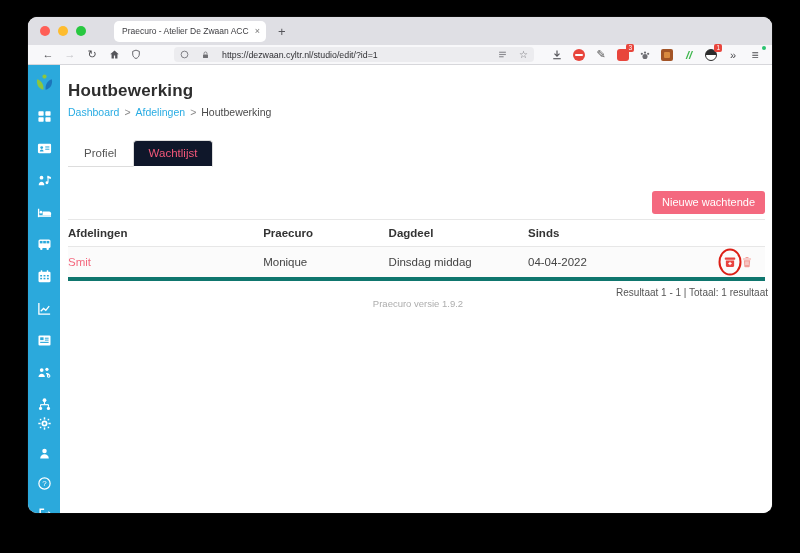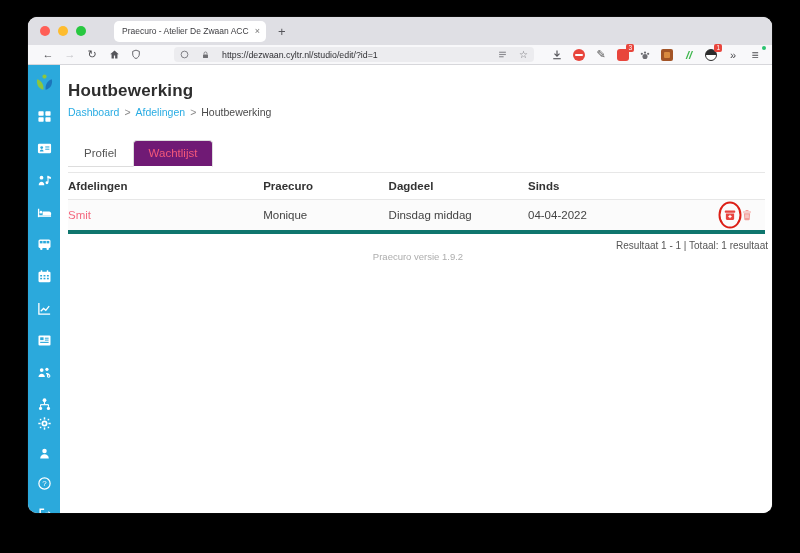--- a/index.html
+++ b/index.html
@@ -52,21 +52,21 @@
   .bottomicons{margin-top:auto;display:flex;flex-direction:column;align-items:center;gap:11px;}
   .si{width:15px;height:15px;fill:#fff;}
   .si .cy{fill:#2BA9DC;}
   .main{flex:1;background:#fff;padding:16px 4px 0 8px;position:relative;}
   h1.pagetitle{margin:0;font-size:17px;font-weight:bold;color:#2e2e2e;letter-spacing:.2px;}
   .crumbs{margin-top:5px;font-size:10.5px;color:#8a8a8a;display:flex;gap:5px;align-items:center;}
   .crumbs a{color:#29ACE3;text-decoration:none;}
   .crumbs .cur{color:#4a4a4a;}
   .tabstrip{margin-top:22px;display:inline-flex;border-bottom:1px solid #ddd;}
   .tab{font-size:11.5px;padding:6px 15px;color:#555;border:1px solid transparent;}
-  .tab.active{color:#F4587A;background:#701a75;border-color:#ddd;border-bottom-color:#fff;
+  .tab.active{color:#F4587A;background:#0f172a;border-color:#ddd;border-bottom-color:#fff;
     border-radius:4px 4px 0 0;margin-bottom:-1px;}
   .btnrow{display:flex;justify-content:flex-end;margin-top:24px;padding-right:3px;}
   .btn-pink{background:#F4697F;color:#fff;border:none;border-radius:3px;font-size:11px;
     padding:5px 10px;line-height:1.2;}
   table.wl{width:calc(100% - 3px);border-collapse:collapse;margin-top:5px;}
   table.wl th{font-size:11.5px;font-weight:bold;color:#333;text-align:left;
     border-top:1px solid #e7e7e7;border-bottom:1px solid #e7e7e7;padding:7px 8px 7px 0;}
   table.wl td{font-size:11.5px;color:#444;background:#fbfbfb;
     border-bottom:4px solid #0f766e;padding:9px 8px 9px 0;}
   td.actions{width:44px;}
@@ -292,20 +292,23 @@
           <a href="#">Afdelingen</a>
           <span>&gt;</span>
           <span class="cur">Houtbewerking</span>
         </div>
 
         <div class="tabstrip">
           <span class="tab">Profiel</span>
           <span class="tab active">Wachtlijst</span>
         </div>
 
+        <div class="btnrow">
+          <button class="btn-pink">Nieuwe wachtende</button>
+        </div>
 
         <table class="wl">
           <thead>
             <tr>
               <th style="width:28%">Afdelingen</th>
               <th style="width:18%">Praecuro</th>
               <th style="width:20%">Dagdeel</th>
               <th>Sinds</th>
               <th class="actions"></th>
             </tr>

